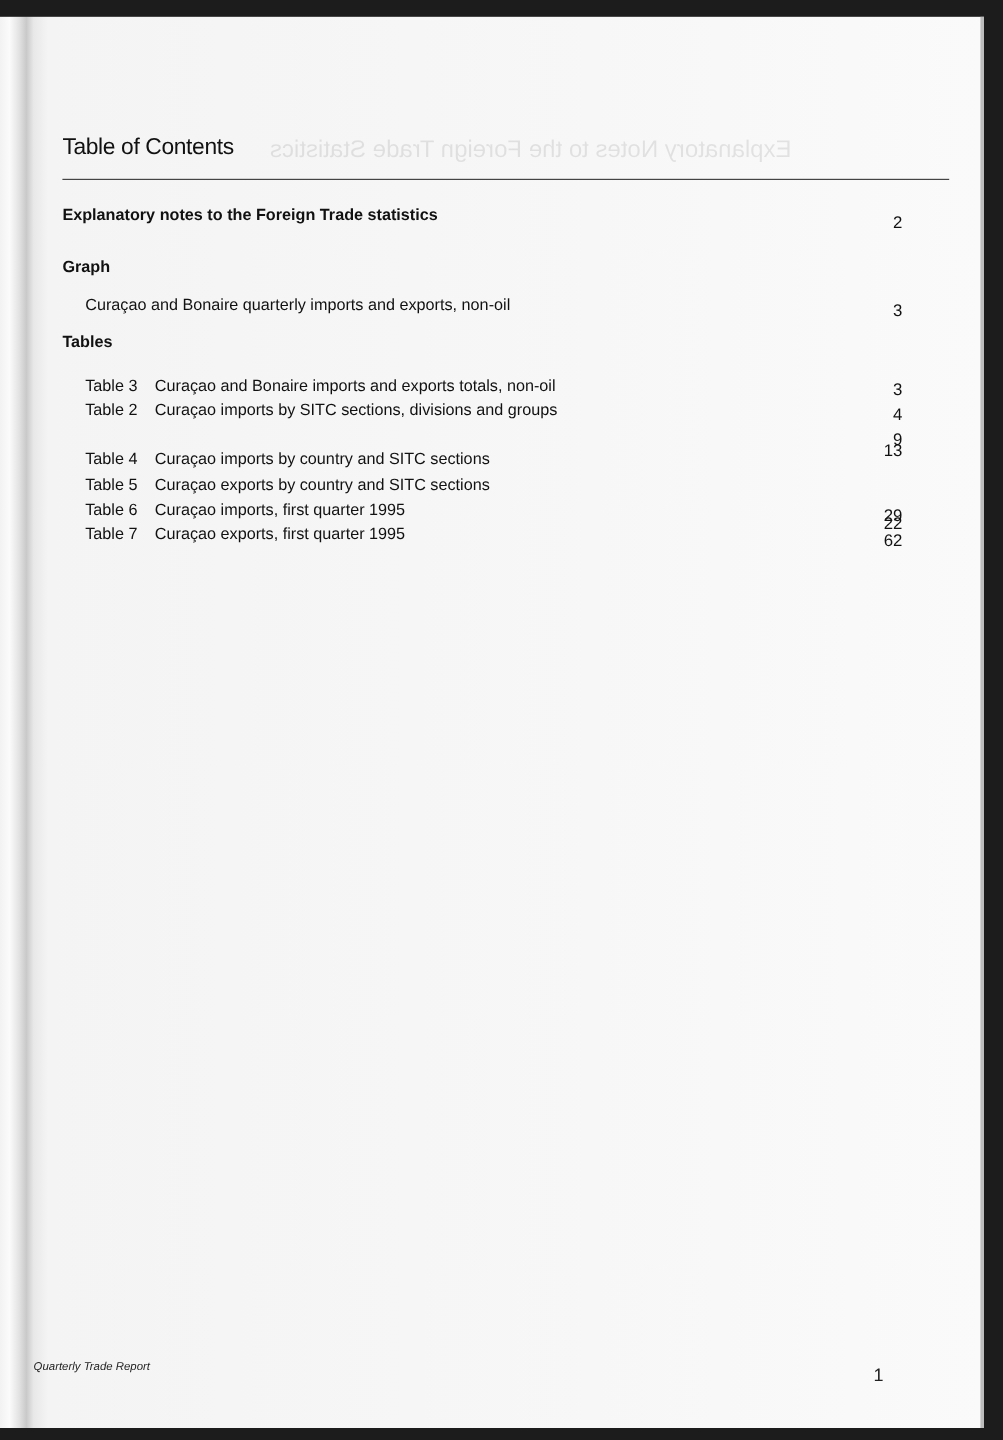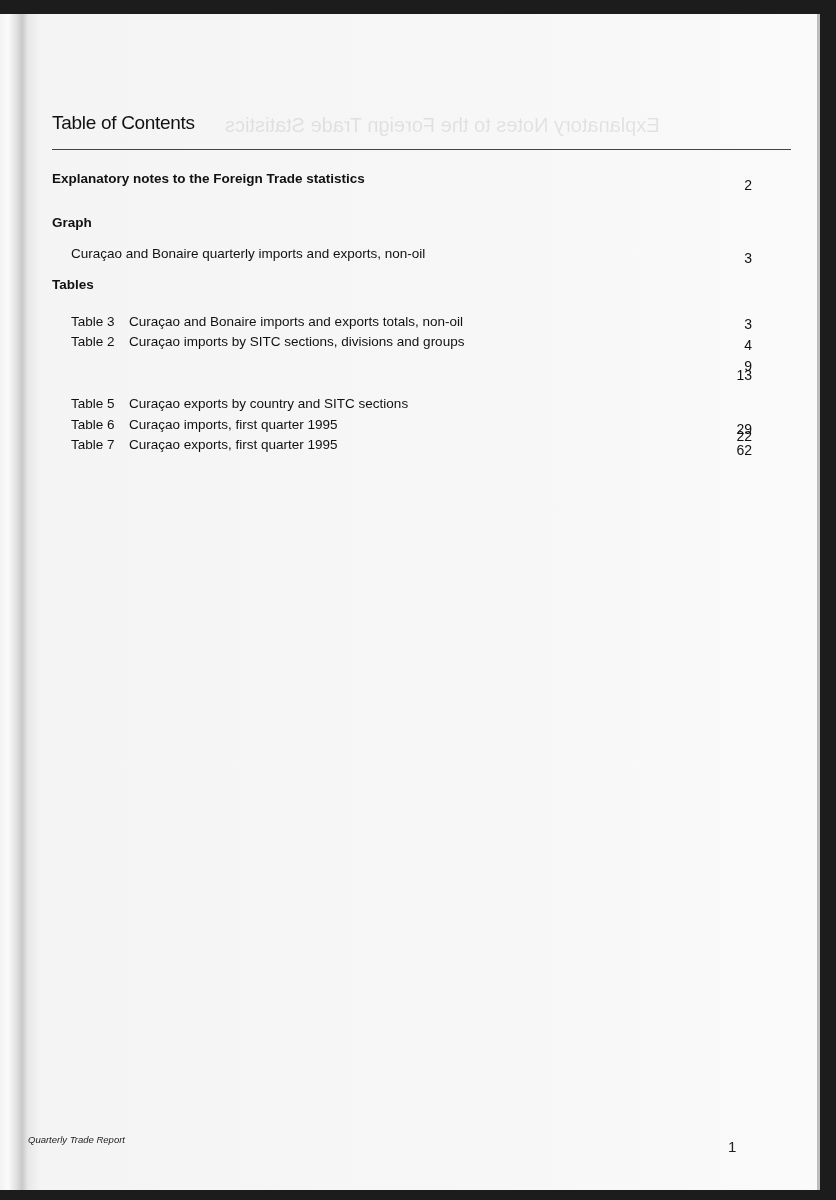--- a/index.html
+++ b/index.html
@@ -76,20 +76,23 @@
   </div>
   <div class="pnum" style="left:712px; top:302px;">3</div>
 
   <div class="entry sub" style="top:320px;">
     <span class="tlabel">Table 2</span><span>Curaçao imports by SITC sections, divisions and groups</span>
   </div>
   <div class="pnum" style="left:712px; top:323px;">4</div>
 
   <div class="pnum" style="left:712px; top:344px;">9</div>
 
+  <div class="entry sub" style="top:361px;">
+    <span class="tlabel">Table 4</span><span>Curaçao imports by country and SITC sections</span>
+  </div>
   <div class="pnum" style="left:712px; top:353px;">13</div>
 
   <div class="entry sub" style="top:382px;">
     <span class="tlabel">Table 5</span><span>Curaçao exports by country and SITC sections</span>
   </div>
   <div class="pnum" style="left:712px; top:386px;margin-top:28px;">22</div>
 
   <div class="entry sub" style="top:403px;">
     <span class="tlabel">Table 6</span><span>Curaçao imports, first quarter 1995</span>
   </div>

